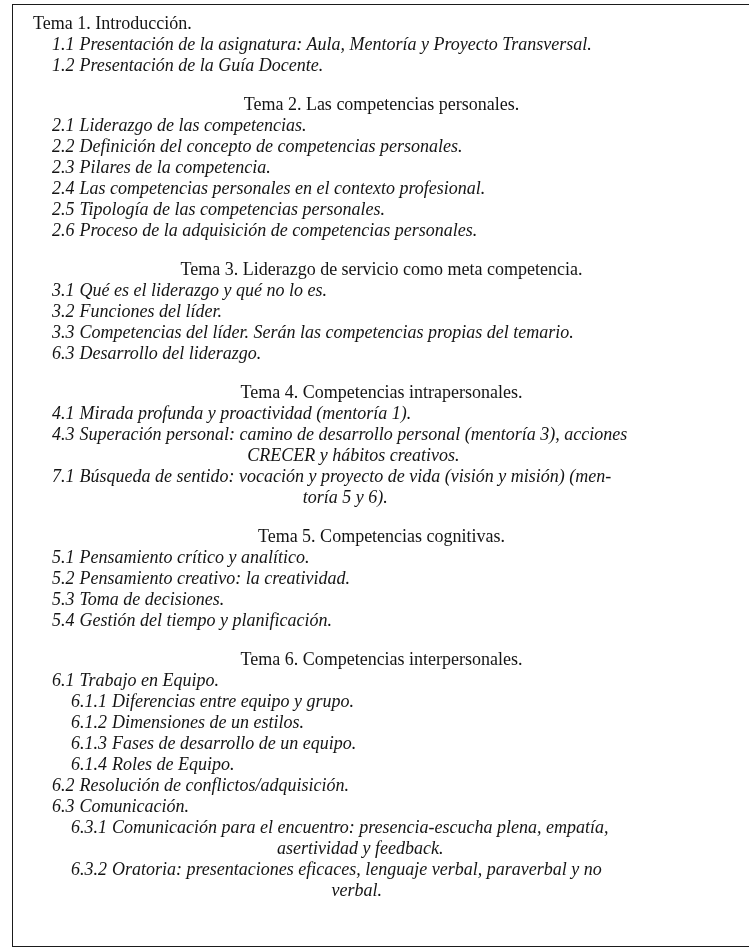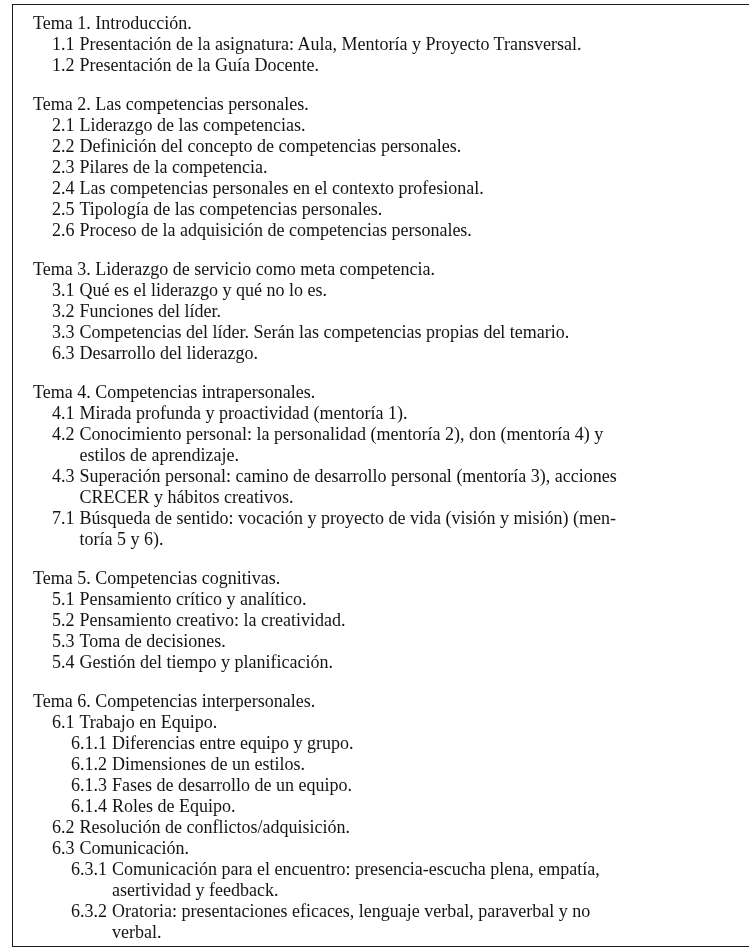--- a/index.html
+++ b/index.html
@@ -19,29 +19,30 @@
     height: 943px;
     border: 1.5px solid #1b1b1b;
     background: #ffffff;
     padding: 8px 22px 6px 20px;
     overflow: hidden;
   }
   .toc {
     font-size: 18px;
     line-height: 21px;
   }
-  .tema + .tema { margin-top: 18px; }
+  .tema + .tema { margin-top: 18px; text-align: center; }
   .tema-title {
     font-size: 18px;
     font-weight: normal;
     line-height: 21px;
   }
   .item {
     display: flex;
     align-items: flex-start;
+    font-style: italic;
   }
   .item.level-1 { padding-left: 19px; }
   .item.level-2 { padding-left: 38px; }
   .item .num {
     flex: 0 0 auto;
     margin-right: 5px;
     white-space: nowrap;
   }
   .item .txt {
     white-space: pre-line;
@@ -128,25 +129,20 @@
   </section>
 
   <section class="tema">
     <h2 class="tema-title">Tema 4. Competencias intrapersonales.</h2>
     <div class="items">
   <p class="item level-1">
             <span class="num">4.1</span>
             <span class="txt">Mirada profunda y proactividad (mentoría 1).</span>
           </p>
 
-  <p class="item level-1">
-            <span class="num">4.2</span>
-            <span class="txt">Conocimiento personal: la personalidad (mentoría 2), don (mentoría 4) y
-estilos de aprendizaje.</span>
-          </p>
 
   <p class="item level-1">
             <span class="num">4.3</span>
             <span class="txt">Superación personal: camino de desarrollo personal (mentoría 3), acciones
 CRECER y hábitos creativos.</span>
           </p>
 
   <p class="item level-1">
             <span class="num">7.1</span>
             <span class="txt">Búsqueda de sentido: vocación y proyecto de vida (visión y misión) (men-

